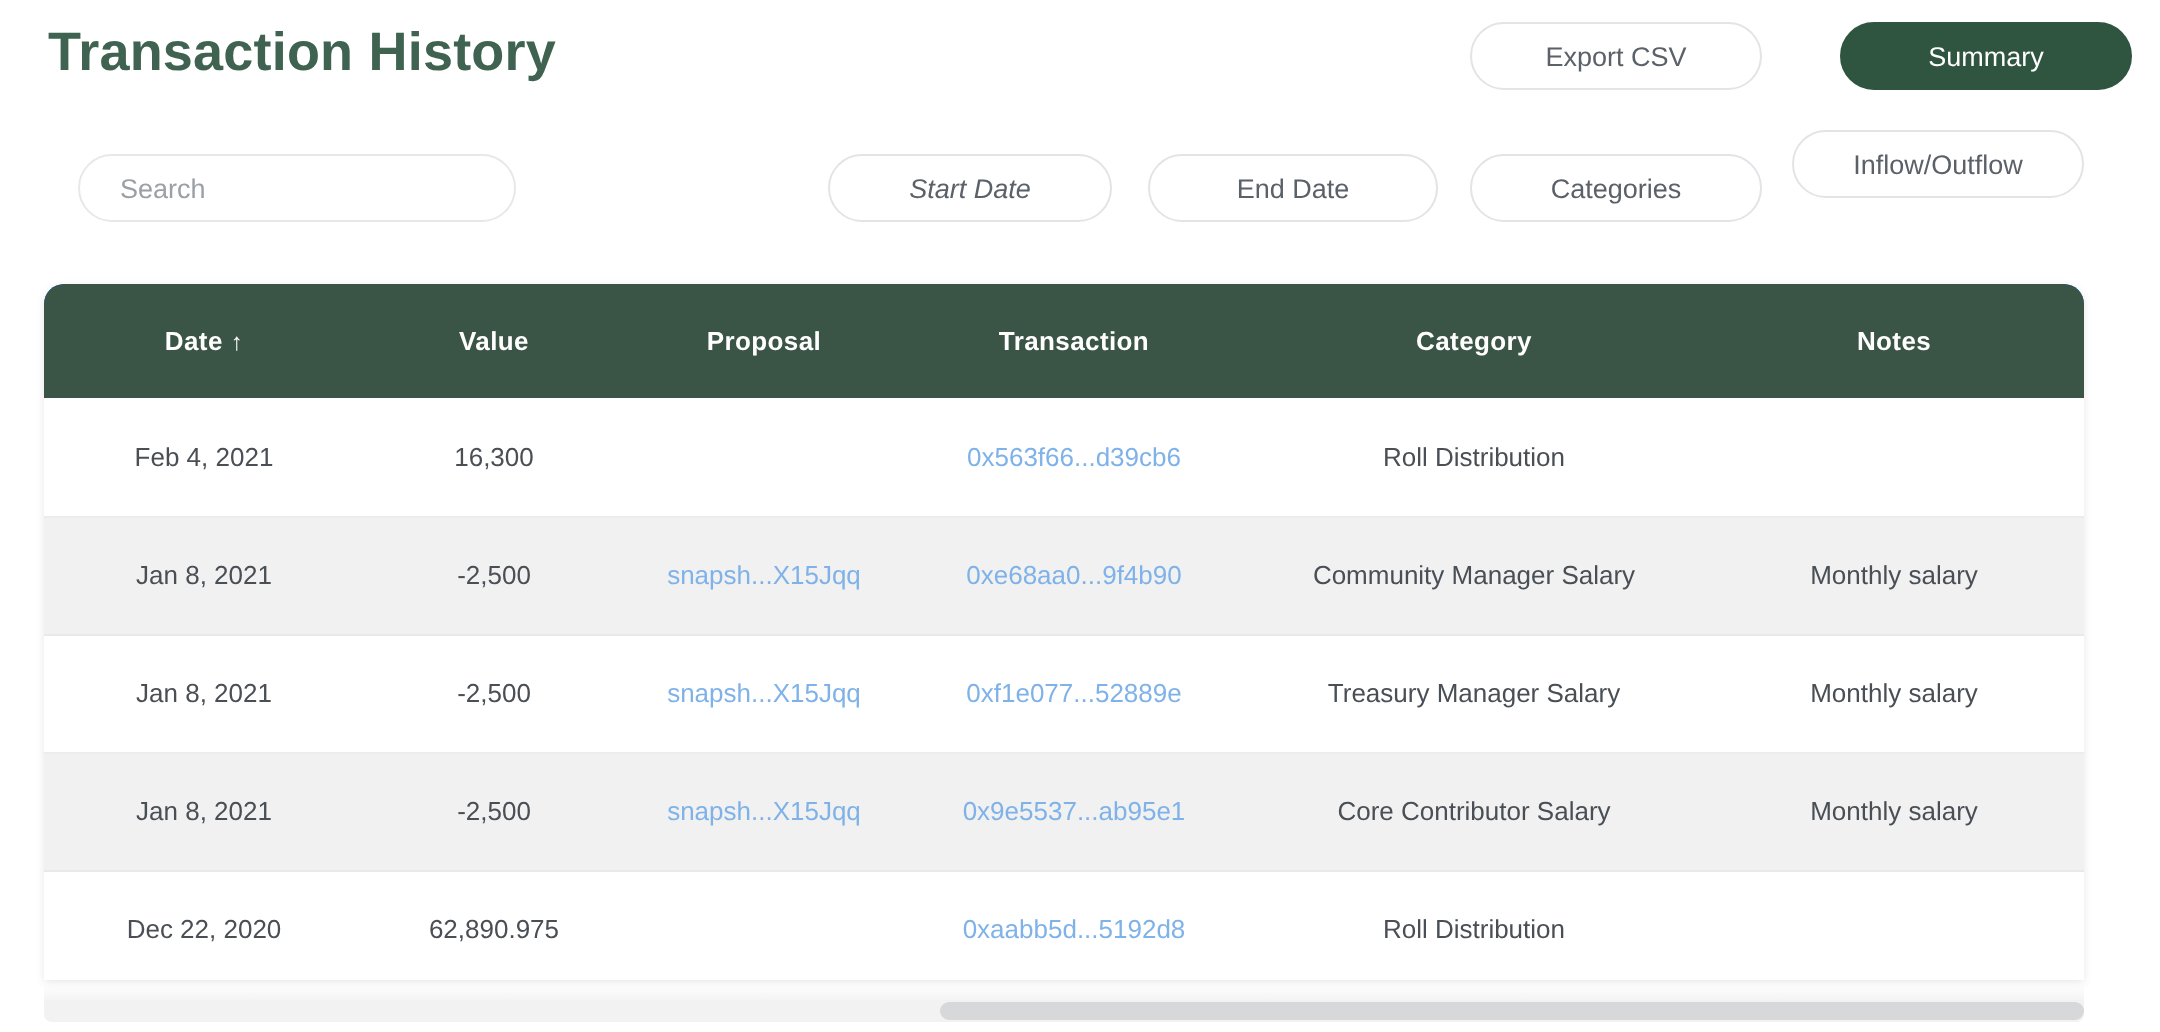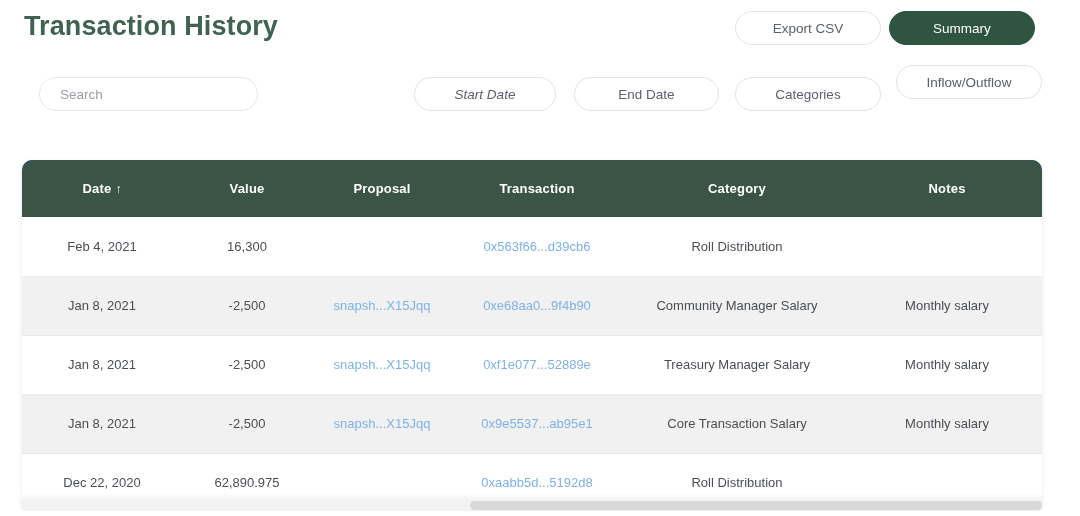--- a/index.html
+++ b/index.html
@@ -55,21 +55,21 @@
     user-select: none;
   }
 
   .pill.solid {
     background: #2f5540;
     border-color: #2f5540;
     color: #ffffff;
   }
 
   #btn-export   { left: 735px; top: 11px;  width: 146px; }
-  #btn-summary  { left: 889px; top: 11px;  width: 146px; }
+  #btn-summary  { left: 920px; top: 11px;  width: 146px; }
 
   
   .search-box {
     position: absolute;
     left: 39px;
     top: 77px;
     width: 219px;
     height: 34px;
     border-radius: 17px;
     border: 1px solid #e6e8ea;
@@ -91,21 +91,21 @@
 
   #btn-start   { left: 414px;  top: 77px; width: 142px; font-style: italic; }
   #btn-end     { left: 574px;  top: 77px; width: 145px; }
   #btn-cats    { left: 735px;  top: 77px; width: 146px; }
   #btn-flow    { left: 896px;  top: 65px; width: 146px; }
 
   
   .table-wrap {
     position: absolute;
     left: 22px;
-    top: 160px;
+    top: 142px;
     width: 1020px;
     height: 348px;
     background: #1d4ed8;
     border-radius: 10px 10px 0 0;
     box-shadow: 0 1px 4px rgba(0,0,0,0.10);
     overflow: hidden;
   }
 
   table {
     width: 1020px;
@@ -247,21 +247,21 @@
             <td class="c-prop"><a>snapsh...X15Jqq</a></td>
             <td class="c-tx"><a>0xf1e077...52889e</a></td>
             <td class="c-cat">Treasury Manager Salary</td>
             <td class="c-notes">Monthly salary</td>
           </tr>
           <tr class="even">
             <td class="c-date">Jan 8, 2021</td>
             <td class="c-value">-2,500</td>
             <td class="c-prop"><a>snapsh...X15Jqq</a></td>
             <td class="c-tx"><a>0x9e5537...ab95e1</a></td>
-            <td class="c-cat">Core Transaction Salary</td>
+            <td class="c-cat">Core Contributor Salary</td>
             <td class="c-notes">Monthly salary</td>
           </tr>
           <tr class="odd">
             <td class="c-date">Dec 22, 2020</td>
             <td class="c-value">62,890.975</td>
             <td class="c-prop"></td>
             <td class="c-tx"><a>0xaabb5d...5192d8</a></td>
             <td class="c-cat">Roll Distribution</td>
             <td class="c-notes"></td>
           </tr>

